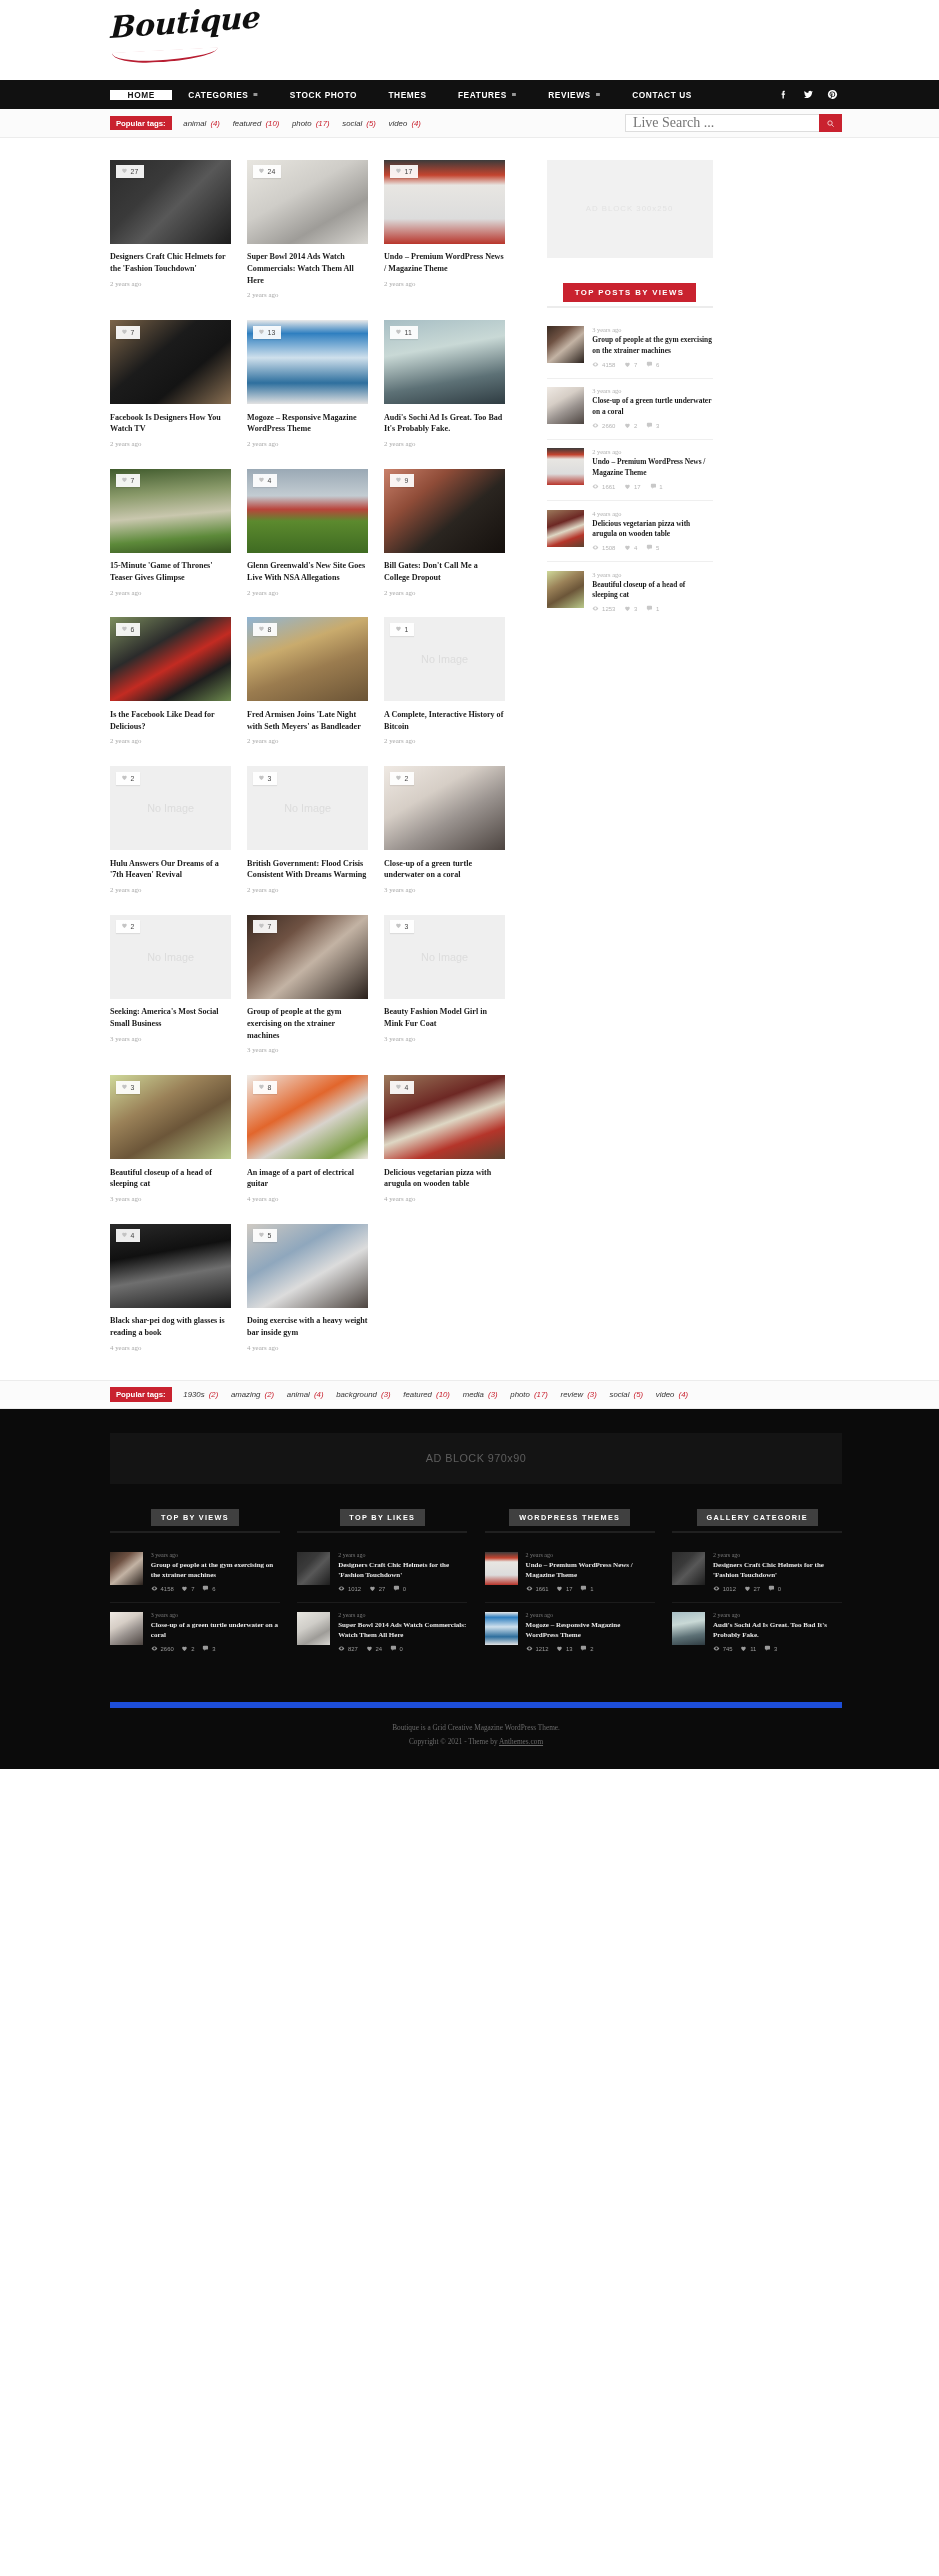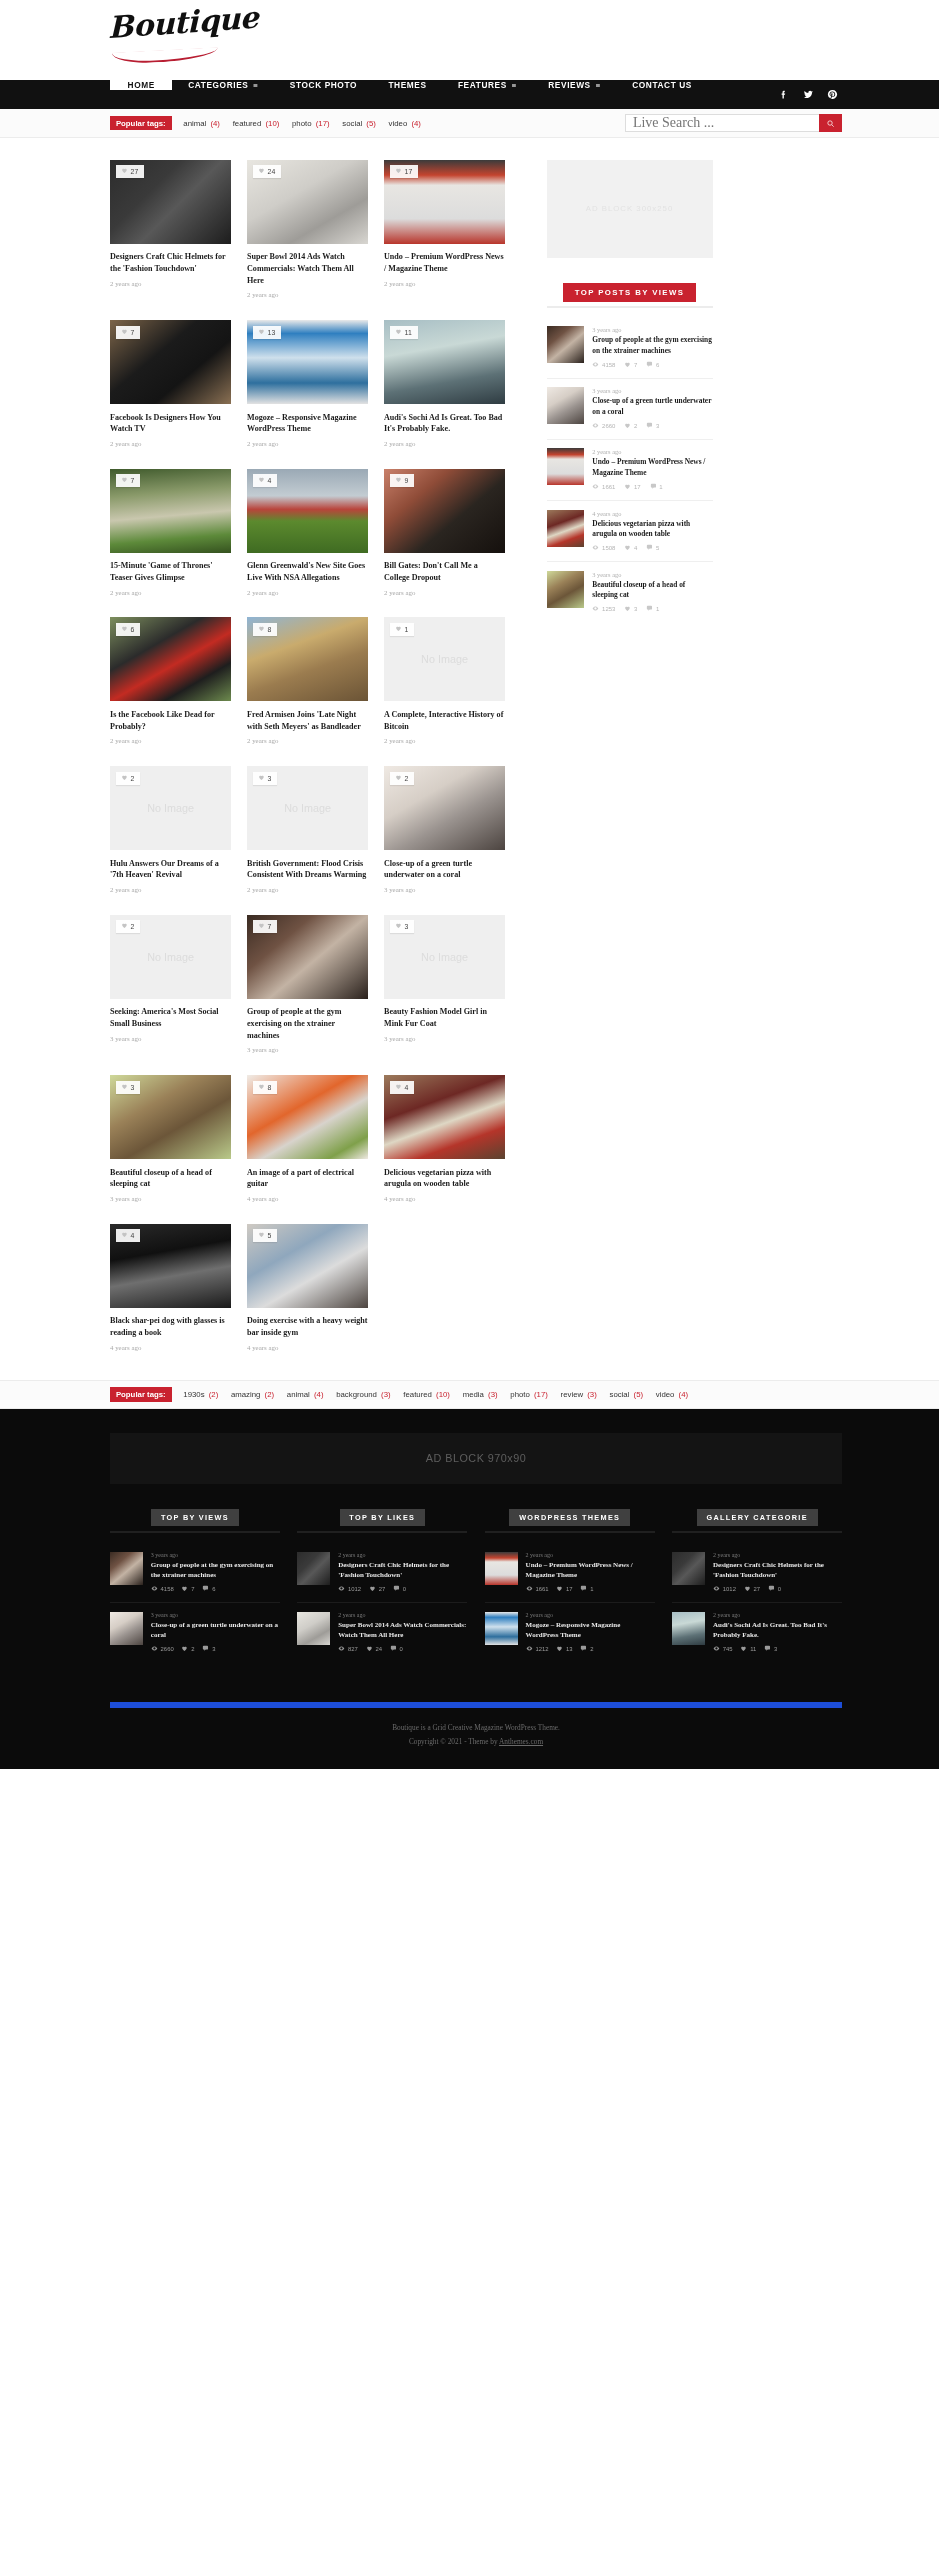--- a/index.html
+++ b/index.html
@@ -39,21 +39,21 @@
   
   .navbar {
     background: #111111;
     height: 29px;
     display: flex;
     align-items: stretch;
     padding-left: 110px;
     padding-right: 98px;
     position: relative;
   }
-  .nav-items { display: flex; align-items: flex-start; }
+  .nav-items { display: flex; align-items: center; }
   .nav-item {
     display: flex; align-items: center;
     padding: 0 15.7px;
     font-family: "Liberation Sans", sans-serif;
     font-size: 8.3px;
     font-weight: 700;
     letter-spacing: 0.6px;
     color: #ffffff;
     text-transform: uppercase;
     cursor: pointer;
@@ -78,21 +78,21 @@
   .tag-label {
     background: #c9222f;
     color: #fff;
     font-family: "Liberation Sans", sans-serif;
     font-size: 7.8px;
     font-weight: 700;
     padding: 2.9px 5.9px;
     margin-right: 11.7px;
     white-space: nowrap;
   }
-  .tag-list { display: flex; gap: 12.7px; align-items: flex-end; }
+  .tag-list { display: flex; gap: 12.7px; align-items: flex-end; font-style: italic; }
   .tag {
     font-family: "Liberation Sans", sans-serif;
     font-size: 7.8px;
     color: #333;
     cursor: pointer;
     white-space: nowrap;
   }
   .tag .cnt { color: #c9222f; margin-left: 2px; }
   .searchwrap { margin-left: auto; display: flex; height: 18.6px; width: 217px; }
   .searchwrap input {
@@ -478,21 +478,21 @@
           <div class="card">
             <div class="thumb">
               <div class="img" style="background: linear-gradient(150deg, rgb(125, 143, 94) 0%, rgb(43, 43, 43) 35%, rgb(195, 43, 34) 55%, rgb(30, 30, 30) 75%, rgb(109, 138, 78) 100%);"></div>
               <div class="likebadge">
                 <span class="heart"><svg viewBox="0 0 24 24" width="6.9" height="6.9" style="fill:currentColor">
                     <path d="M12 21s-8-5.2-8-10.2A4.8 4.8 0 0 1 12 7a4.8 4.8 0 0 1 8 3.8C20 15.8 12 21 12 21z"></path>
                   </svg></span>
                 <span>6</span>
               </div>
             </div>
-            <div class="card-title">Is the Facebook Like Dead for Probably?</div>
+            <div class="card-title">Is the Facebook Like Dead for Delicious?</div>
             <div class="card-date">2 years ago</div>
           </div>
           <div class="card">
             <div class="thumb">
               <div class="img" style="background: linear-gradient(160deg, rgb(143, 180, 212) 0%, rgb(201, 171, 109) 35%, rgb(155, 124, 79) 60%, rgb(107, 84, 54) 100%);"></div>
               <div class="likebadge">
                 <span class="heart"><svg viewBox="0 0 24 24" width="6.9" height="6.9" style="fill:currentColor">
                     <path d="M12 21s-8-5.2-8-10.2A4.8 4.8 0 0 1 12 7a4.8 4.8 0 0 1 8 3.8C20 15.8 12 21 12 21z"></path>
                   </svg></span>
                 <span>8</span>

